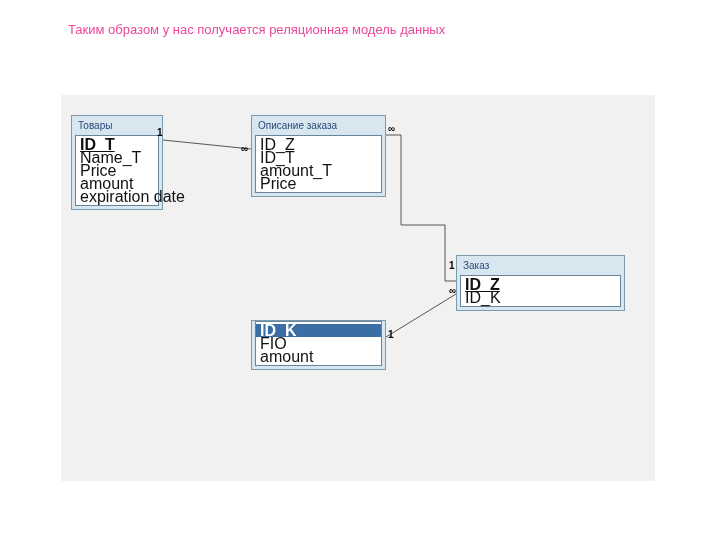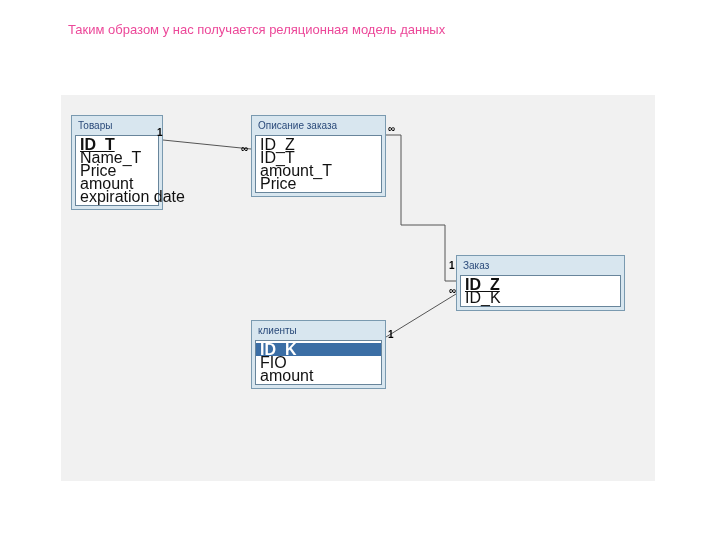--- a/index.html
+++ b/index.html
@@ -108,21 +108,20 @@
 
   <div class="entity" style="left:395px;top:160px;width:169px">
     <div class="title">Заказ</div>
     <div class="fields">
       <div class="pk">ID_Z</div>
       <div>ID_K</div>
     </div>
   </div>
 
   <div class="entity" style="left:190px;top:225px;width:135px">
-    <div class="title">клиенты</div>
     <div class="fields">
       <div class="pk sel">ID_K</div>
       <div>FIO</div>
       <div>amount</div>
     </div>
   </div>
 
   <span class="card" style="left:96px;top:32px">1</span>
   <span class="card" style="left:180px;top:48px">∞</span>
 

